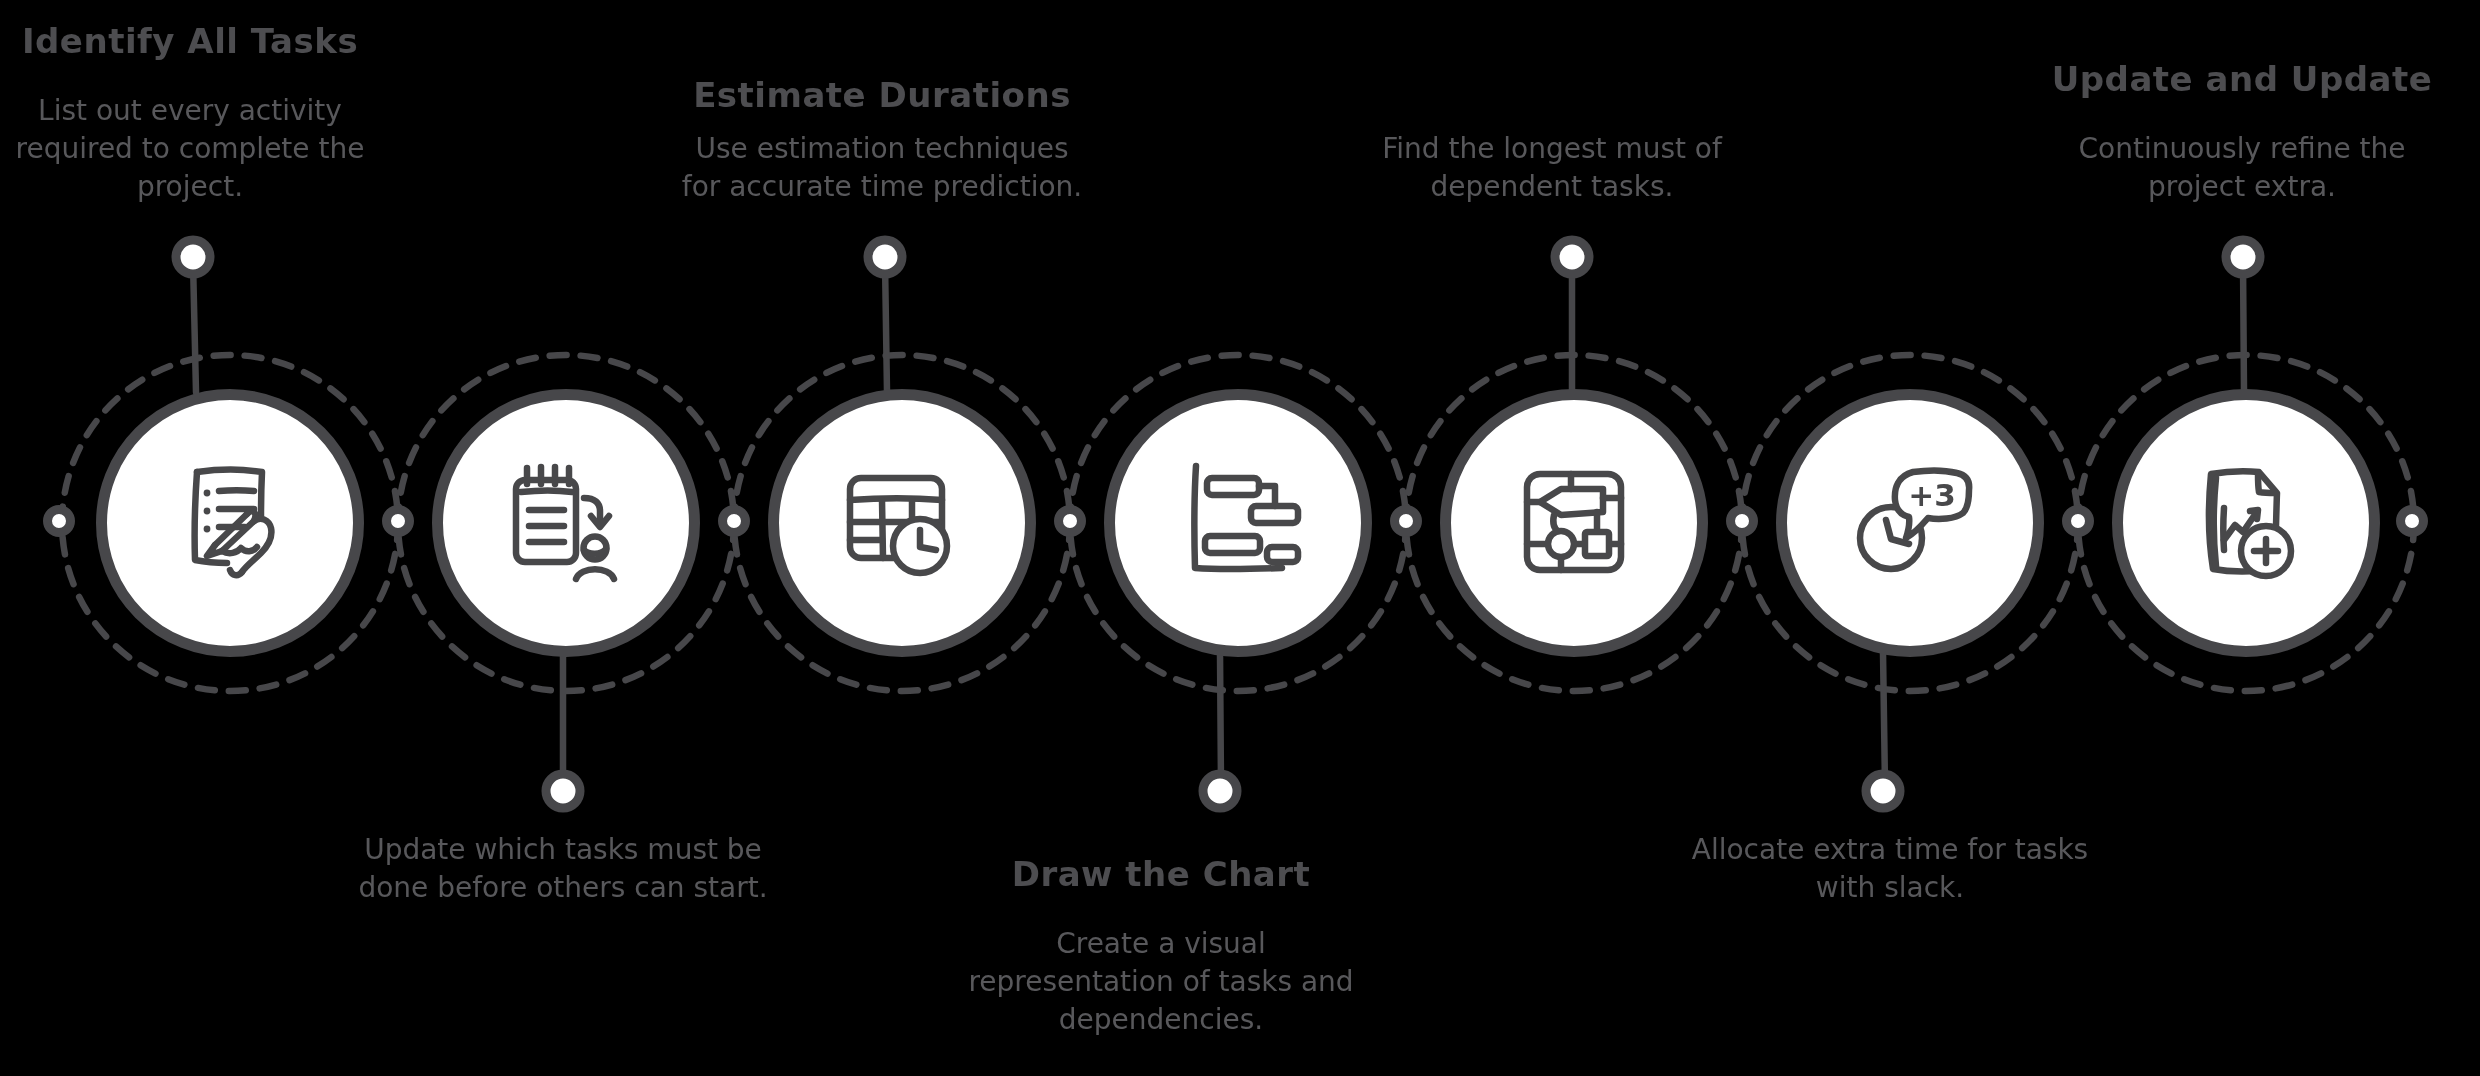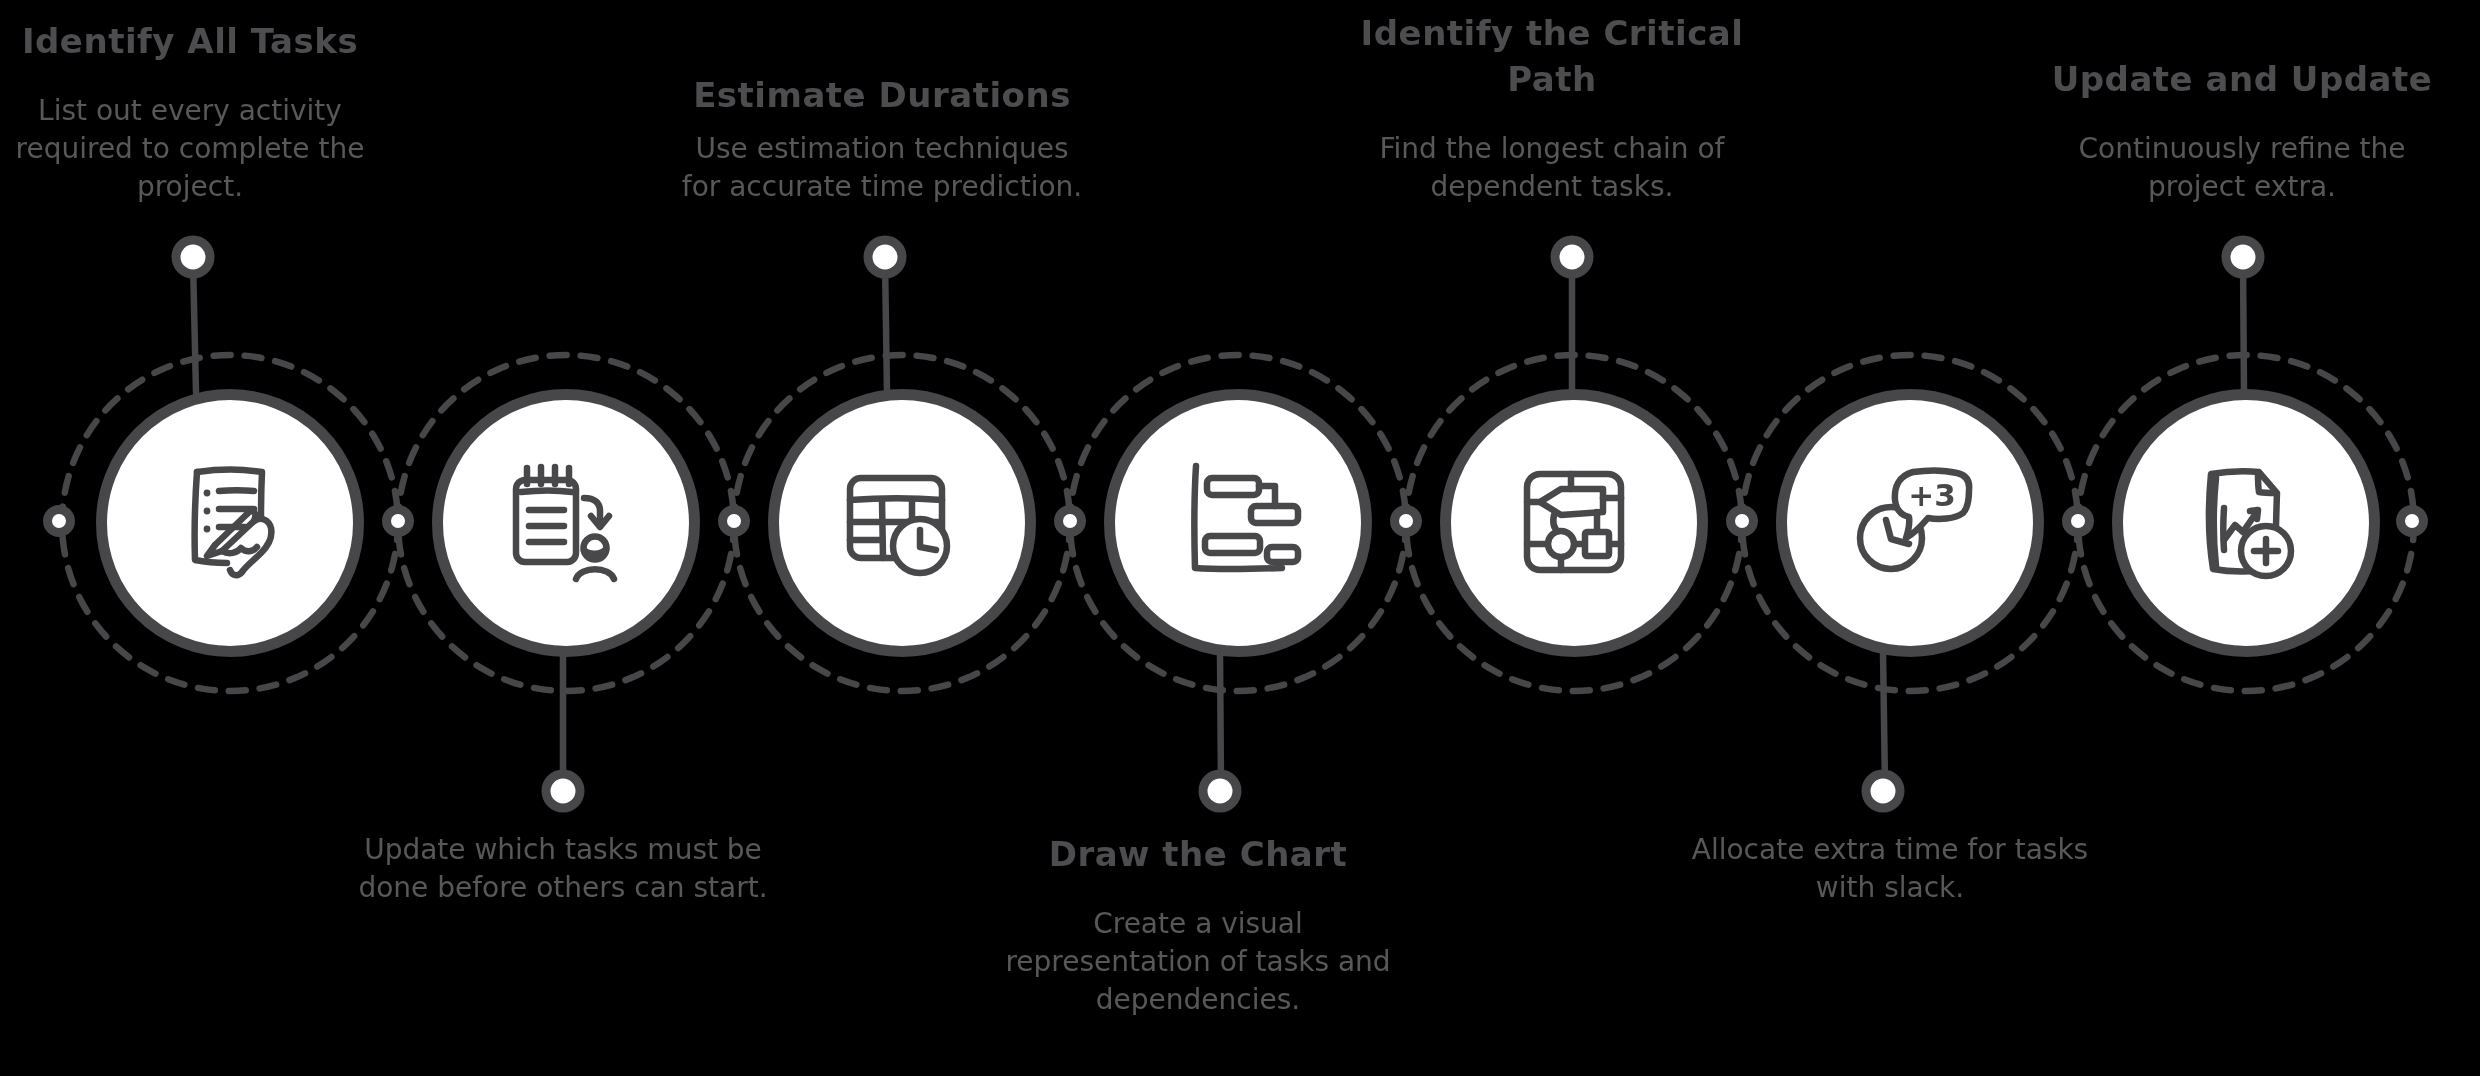--- a/index.html
+++ b/index.html
@@ -185,39 +185,38 @@
       <path d="M23,52 C52,50 88,50 115,52"></path>
       <path d="M55,52 L56,110"></path>
       <path d="M85,52 L85,74"></path>
       <path d="M23,74 L112,74"></path>
       <path d="M23,92 L55,92"></path>
       <circle cx="93" cy="98" r="27" class="icon-fill-white"></circle>
       <path d="M93,82 L93,99 L109,102"></path>
     </g>
   </svg>
 
-  <div class="label bottom" style="left:993px;">
+  <div class="label bottom" style="left:956px;margin-top:20px;">
     <div class="title">Draw the Chart</div>
     <div class="desc">Create a visual representation of tasks and dependencies.</div>
   </div>
   <div class="node-circle" style="left:1104px;"></div>
   <svg class="node-icon" style="left:1163px;" viewBox="0 0 150 150">
     <g class="icon-stroke">
       <path d="M33,18 C31,50 31,85 32,120 C60,122 90,121 119,120"></path>
       <rect x="44" y="30" width="52" height="17" rx="5"></rect>
       <path d="M96,38 L112,38 L112,58"></path>
       <rect x="88" y="58" width="47" height="17" rx="5"></rect>
       <rect x="42" y="88" width="55" height="17" rx="5"></rect>
       <rect x="104" y="99" width="31" height="15" rx="5"></rect>
     </g>
   </svg>
 
   <div class="label top" style="left:1347px;">
-    <div class="title">Identify the Critical Path</div>
-    <div class="desc">Find the longest chain of dependent tasks.</div>
+    <div class="desc">Find the longest must of dependent tasks.</div>
   </div>
   <div class="node-circle" style="left:1440px;"></div>
   <svg class="node-icon" style="left:1499px;" viewBox="0 0 150 150">
     <g class="icon-stroke">
       <rect x="28" y="26" width="94" height="96" rx="13"></rect>
       <path d="M62,41 L104,41 L104,64 L62,67 L41,54 Z"></path>
       <path d="M72,26 L72,41"></path>
       <path d="M28,54 L41,54"></path>
       <path d="M104,50 L122,50"></path>
       <path d="M98,64 L98,84"></path>

